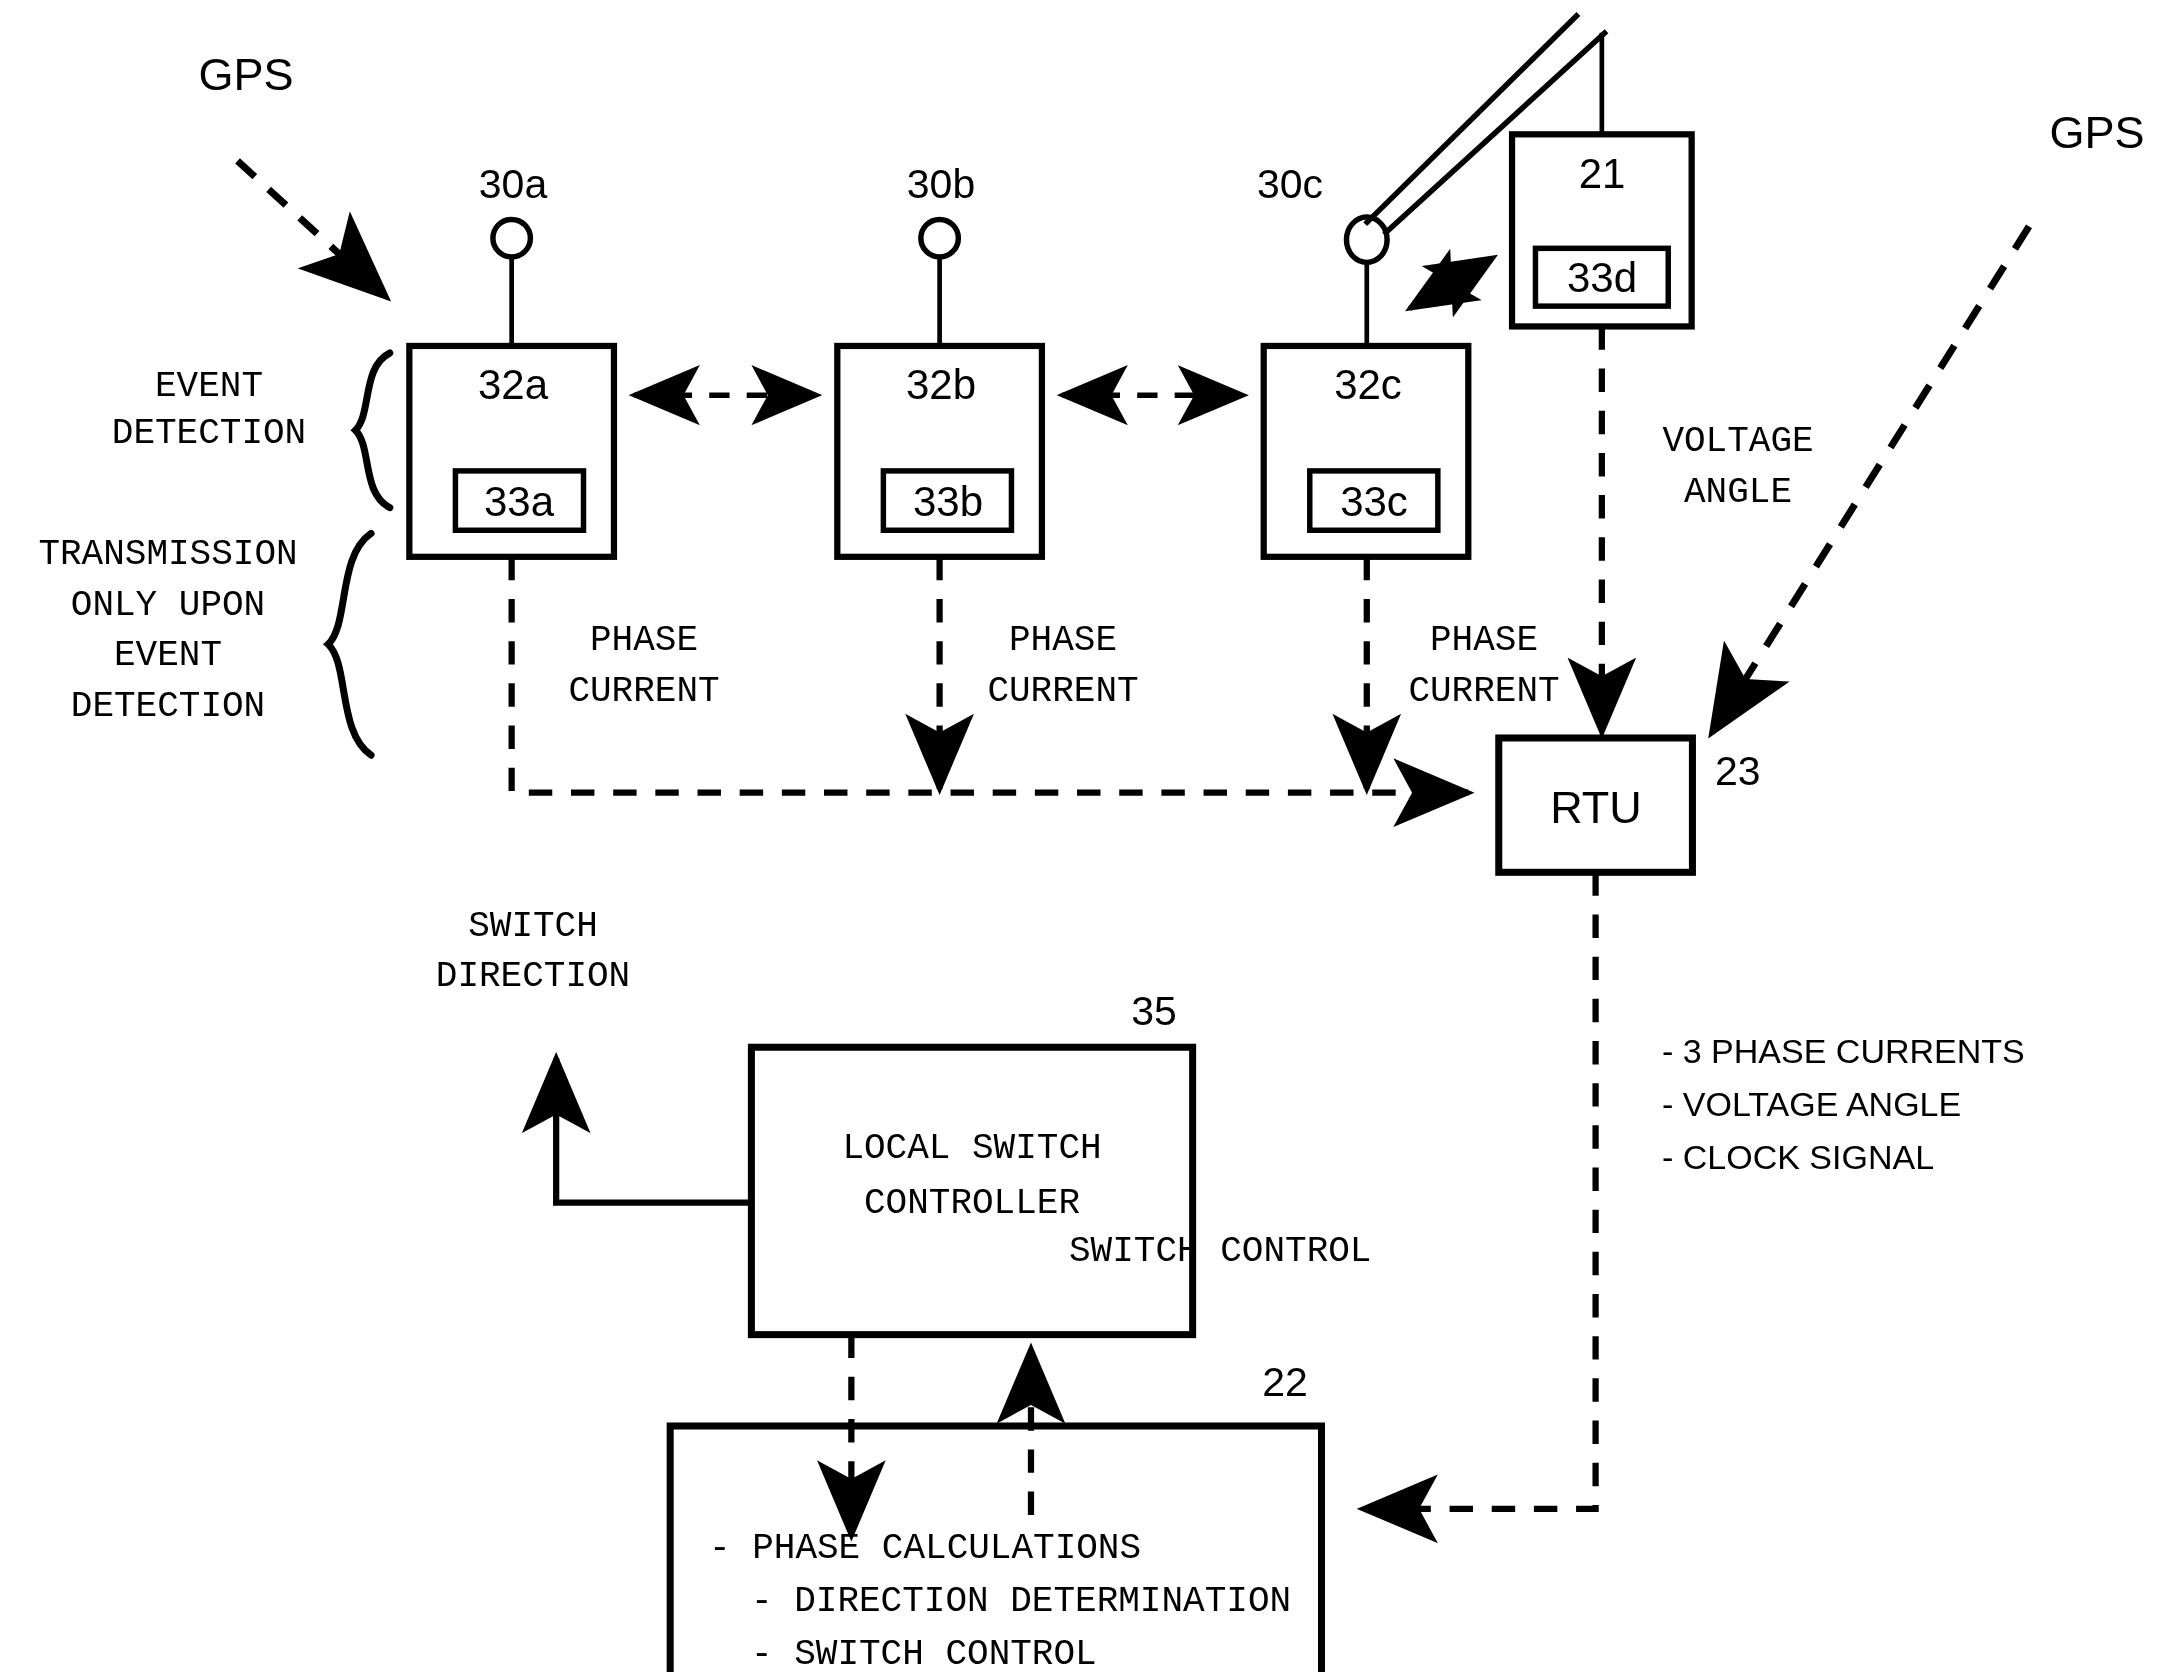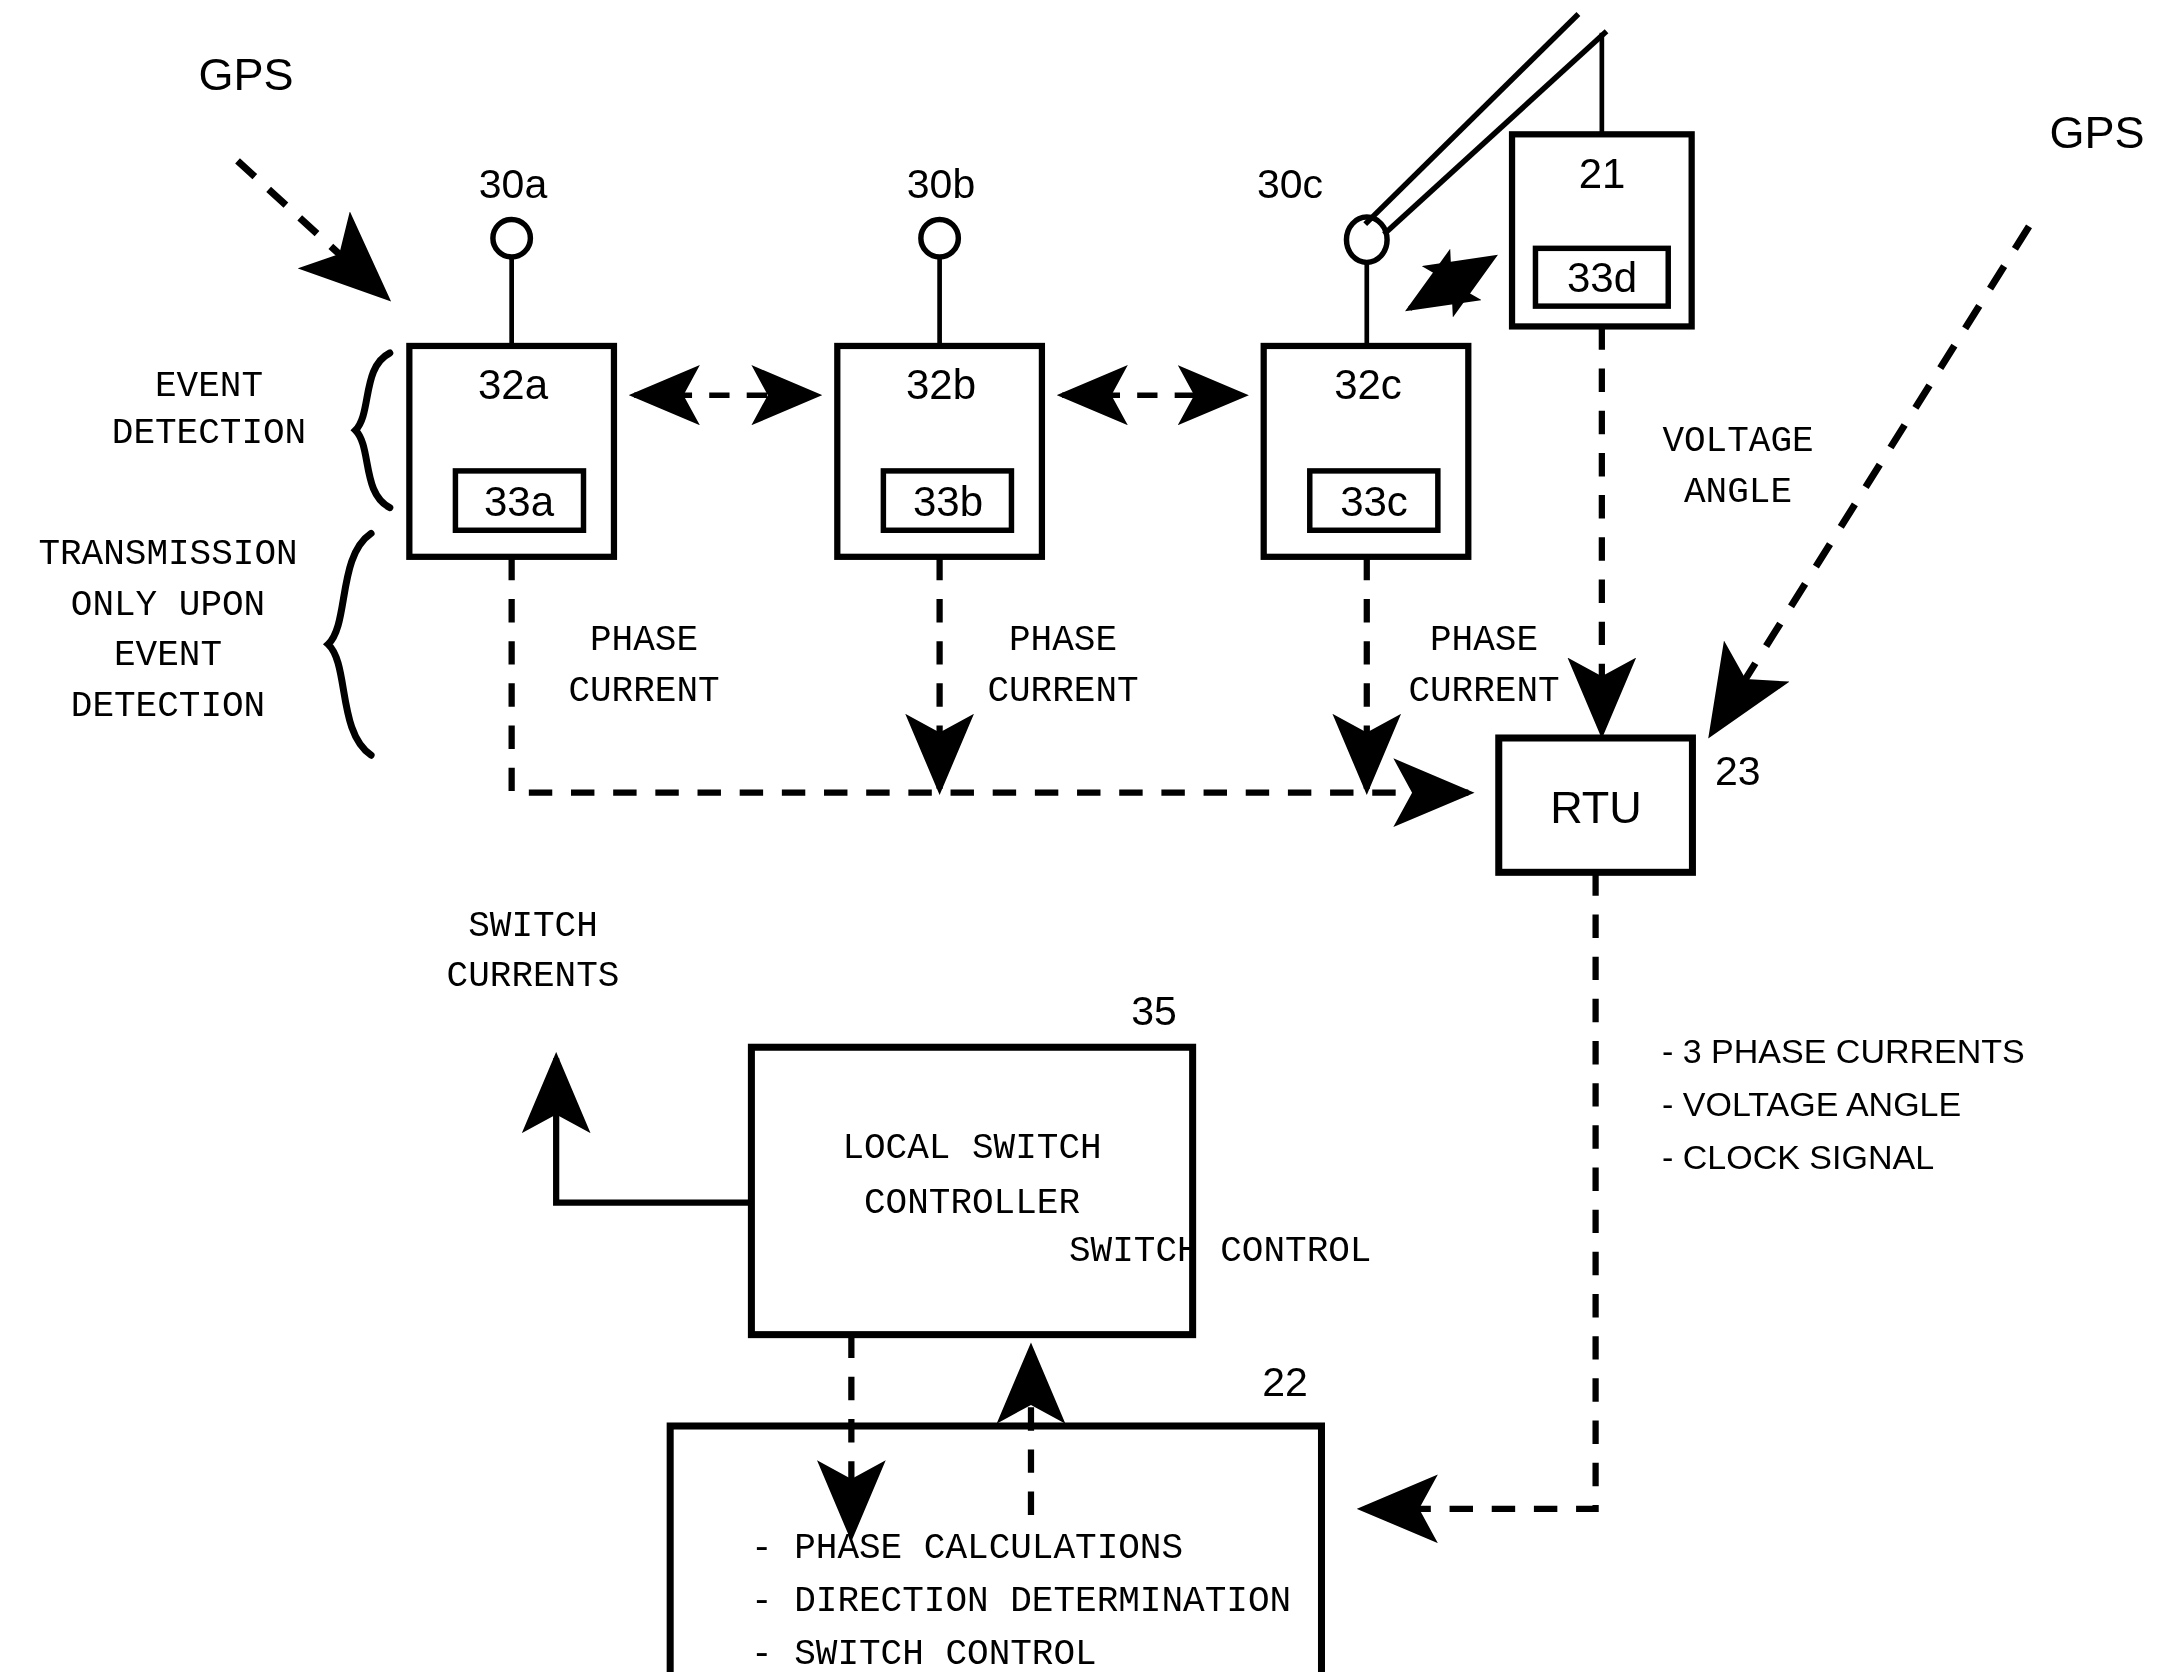--- a/index.html
+++ b/index.html
@@ -205,27 +205,27 @@
   <div class="lbl f-cap ctr" style="left:1738px; top:471px;">ANGLE</div>
 
   <div class="lbl f-box ctr" style="left:1596px; top:781px; font-size:45px;">RTU</div>
   <div class="lbl f-ref lft" style="left:1715px; top:746px;">23</div>
 
   <div class="lbl f-body lft" style="left:1662px; top:1031px;">- 3 PHASE CURRENTS</div>
   <div class="lbl f-body lft" style="left:1662px; top:1084px;">- VOLTAGE ANGLE</div>
   <div class="lbl f-body lft" style="left:1662px; top:1137px;">- CLOCK SIGNAL</div>
 
   <div class="lbl f-cap ctr" style="left:533px; top:905px;">SWITCH</div>
-  <div class="lbl f-cap ctr" style="left:533px; top:955px;">CURRENTS</div>
+  <div class="lbl f-cap ctr" style="left:533px; top:955px;">DIRECTION</div>
 
   <div class="lbl f-ref ctr" style="left:1154px; top:986px;">35</div>
   <div class="lbl f-cap ctr" style="left:972px; top:1127px;">LOCAL SWITCH</div>
   <div class="lbl f-cap ctr" style="left:972px; top:1182px;">CONTROLLER</div>
 
   <div class="lbl f-cap lft" style="left:1069px; top:1230px;">SWITCH CONTROL</div>
 
   <div class="lbl f-ref ctr" style="left:1285px; top:1357px;">22</div>
-  <div class="lbl f-cap lft" style="left:751px; top:1527px;">- PHASE CALCULATIONS</div>
+  <div class="lbl f-cap lft" style="left:709px; top:1527px;">- PHASE CALCULATIONS</div>
   <div class="lbl f-cap lft" style="left:751px; top:1580px;">- DIRECTION DETERMINATION</div>
   <div class="lbl f-cap lft" style="left:751px; top:1633px;">- SWITCH CONTROL</div>
 
 </div>
 
 
 </body></html>

